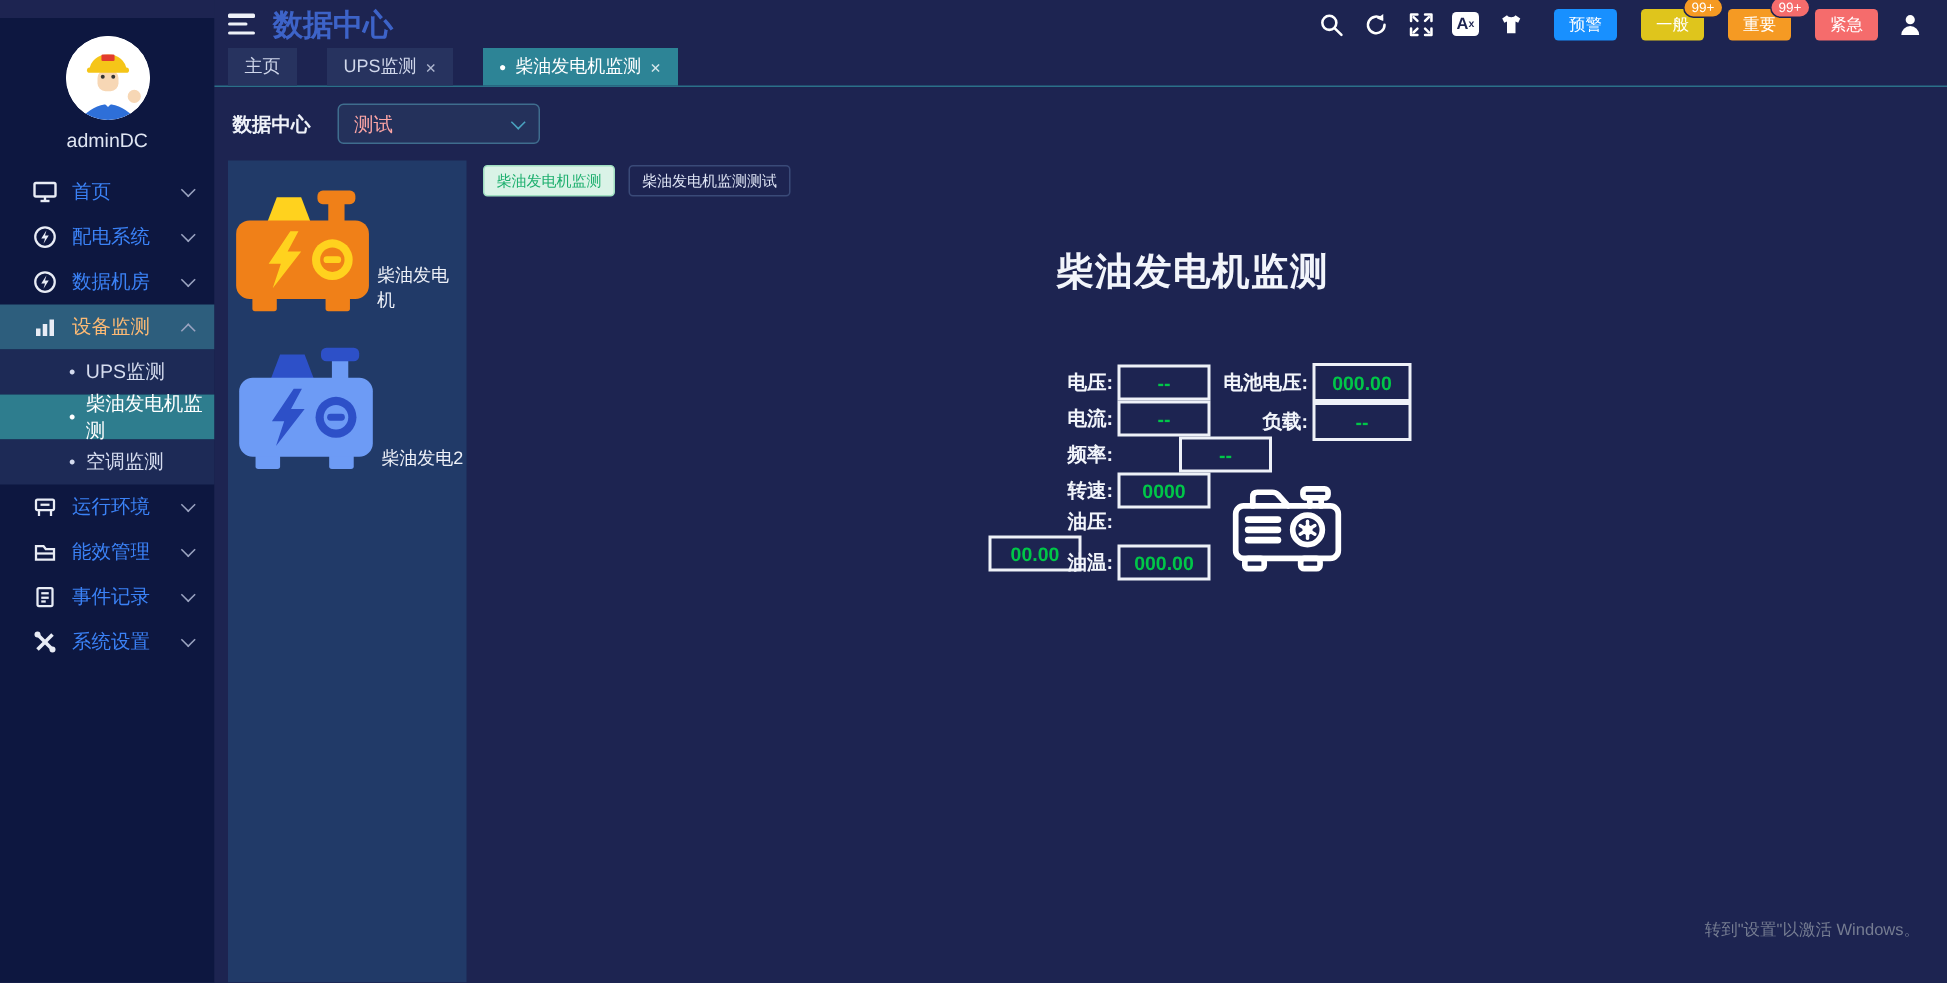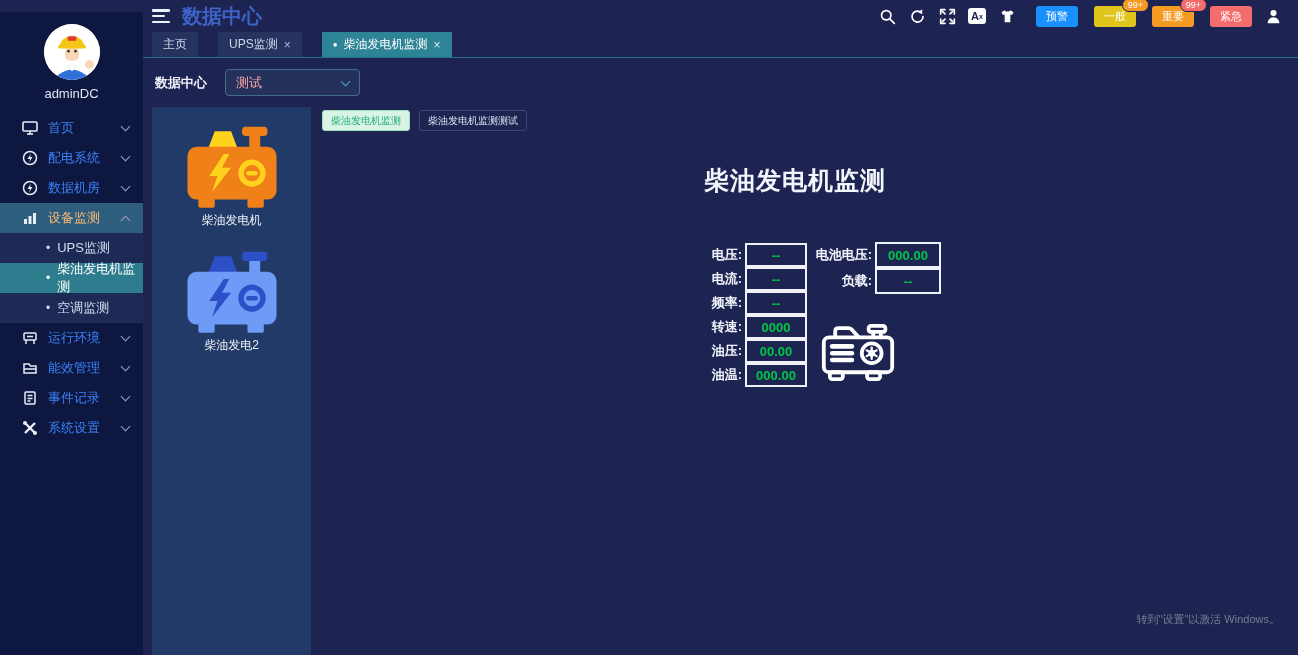--- a/index.html
+++ b/index.html
@@ -60,21 +60,21 @@
 
   
   .toolbar{height:49px;display:flex;align-items:center;padding-left:12px;}
   .dc-label{font-size:13px;font-weight:bold;color:#eef1f8;}
   .dc-select{margin-left:18px;width:135px;height:27px;background:#24315b;border:1px solid #3f6d8e;border-radius:4px;display:flex;align-items:center;padding:0 10px;font-size:13px;color:#fca5a5;cursor:pointer;}
   .dc-select .sel-text{flex:1;}
   .dc-select .chev{border-color:#4aa3c0;}
 
   
   .device-panel{position:absolute;left:9px;top:107px;width:159px;bottom:0;background:var(--bg-panel);display:flex;flex-direction:column;align-items:center;}
-  .device-card{display:flex;flex-direction:column;align-items:center;cursor:pointer;}
+  .device-card{display:flex;flex-direction:row;align-items:flex-end;cursor:pointer;}
   .device-card svg{width:100px;height:88px;}
   .device-name{font-size:12px;color:#eef1f8;margin-top:3px;}
   .gen-orange .g-body{fill:#f08018;} .gen-orange .g-accent{fill:#ffd21e;} .gen-orange .g-cap{fill:#f08018;} .gen-orange .g-inner{fill:#f08018;}
   .gen-blue .g-body{fill:#6d9bf5;} .gen-blue .g-accent{fill:#2d50c8;} .gen-blue .g-cap{fill:#2d50c8;} .gen-blue .g-inner{fill:#6d9bf5;}
 
   
   .content{position:absolute;left:168px;top:107px;right:0;bottom:0;}
   .view-tabs{position:absolute;left:11px;top:3px;display:flex;gap:9px;}
   .vtab{height:21px;display:flex;align-items:center;padding:0 8px;font-size:10px;border-radius:3px;cursor:pointer;background:transparent;border:1px solid #3a4a78;color:#dfe5f5;}
   .vtab.active{background:var(--mint-bg);border-color:#9fdec0;color:var(--mint-text);}
@@ -348,29 +348,29 @@
     <div class="main-title">柴油发电机监测</div>
 
     <div class="lf-row" style="left:324px;top:136px;">
       <span class="f-label">电压:</span>
       <span class="f-box">--</span>
     </div>
     <div class="lf-row" style="left:324px;top:160px;">
       <span class="f-label">电流:</span>
       <span class="f-box">--</span>
     </div>
-    <div class="lf-row" style="left:324px;top:184px;">
+    <div class="lf-row" style="left:324px;top:184px;gap:41px;">
       <span class="f-label">频率:</span>
       <span class="f-box">--</span>
     </div>
     <div class="lf-row" style="left:324px;top:208px;">
       <span class="f-label">转速:</span>
       <span class="f-box">0000</span>
     </div>
-    <div class="lf-row" style="left:324px;top:232px;">
+    <div class="lf-row" style="left:324px;top:232px;flex-direction:column;">
       <span class="f-label">油压:</span>
       <span class="f-box">00.00</span>
     </div>
     <div class="lf-row" style="left:324px;top:256px;">
       <span class="f-label">油温:</span>
       <span class="f-box">000.00</span>
     </div>
 
     <div class="rf-row" style="left:454px;top:135px;">
       <span class="f-label">电池电压:</span>

